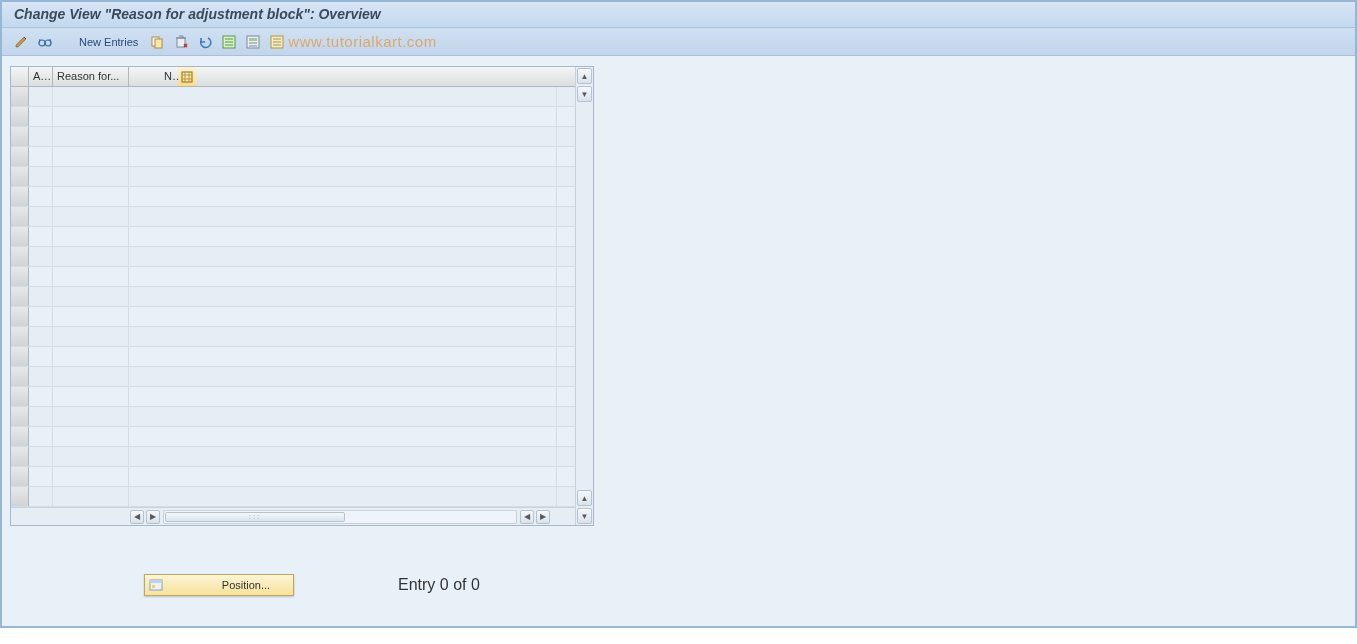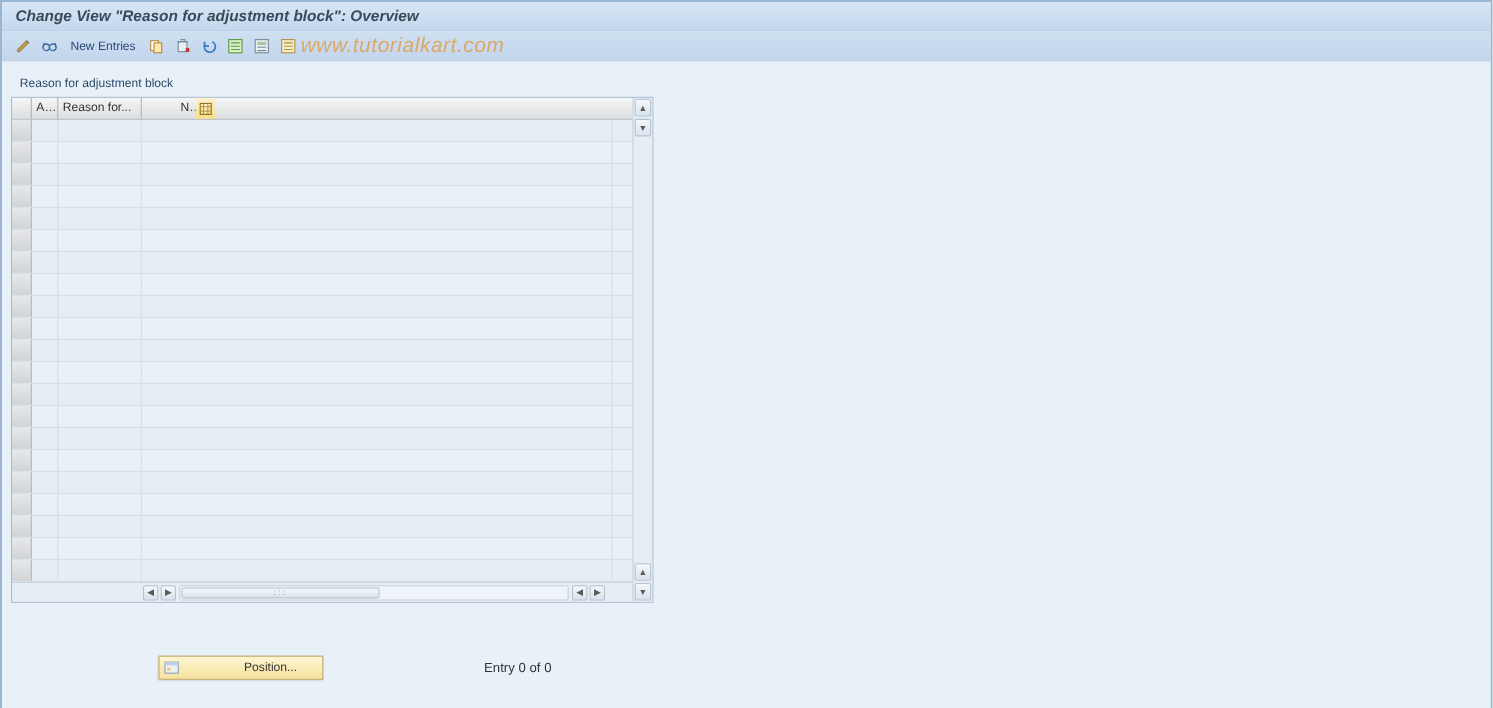--- a/index.html
+++ b/index.html
@@ -44,28 +44,28 @@
     align-items: center;
     justify-content: center;
     cursor: pointer;
     border-radius: 2px;
   }
   .tb-text {
     color: #2a4a7a;
     font-size: 11px;
     padding: 0 4px;
     cursor: pointer;
+    margin-left: 15px;
   }
   .watermark {
     color: #e0a050;
-    font-size: 19px;
+    font-size: 15px;
     letter-spacing: 0.5px;
     margin-left: -4px;
     opacity: 0.85;
-    font-style: italic;
   }
   .content-area {
     background: #e9f1f8;
     padding: 10px 8px 30px 8px;
   }
   .table-container {
     width: 584px;
     background: #e9f1f8;
   }
   .table-title {
@@ -162,34 +162,34 @@
     background:#eef4f9;position:relative;margin:0 2px;
   }
   .hs-thumb{
     position:absolute;left:1px;top:1px;height:10px;width:180px;
     background:linear-gradient(to bottom,#f5f8fb,#d9e3ec);
     border:1px solid #b6c2ce;border-radius:2px;
     display:flex;align-items:center;justify-content:center;
     color:#9aa3ab;font-size:8px;letter-spacing:2px;
   }
   .footer-row{
-    display:flex;align-items:center;gap:40px;
+    display:flex;align-items:center;gap:52px;
     padding: 48px 0 0 134px;
   }
   .position-btn{
     width:150px;height:22px;
     background:linear-gradient(to bottom,#fdf4d5,#f6e29c);
     border:1px solid #c0a858;
     display:flex;align-items:center;gap:40px;padding:0 4px;
     box-shadow:0 1px 2px rgba(0,0,0,0.2);
     cursor:pointer;
   }
   .position-btn .pi{width:14px;height:14px;}
   .position-btn .pt{flex:1;text-align:center;font-size:11px;color:#333;}
-  .entry-text{font-size:12px;color:#333;margin-left:106px;}
+  .entry-text{font-size:16px;color:#333;margin-left:52px;}
 </style>
 </head>
 <body>
 
 <div class="window-frame">
   <div class="titlebar">
     <span class="titlebar-text">Change View "Reason for adjustment block": Overview</span>
   </div>
 
   <div class="toolbar">
@@ -244,21 +244,20 @@
       <svg width="16" height="16" viewBox="0 0 16 16">
           <rect x="2" y="2" width="12" height="12" fill="#f4eac8" stroke="#b09840"></rect>
           <path d="M4 5 h8 M4 8 h8 M4 11 h8" stroke="#b09840"></path>
         </svg>
     </span>
     <span class="watermark">www.tutorialkart.com</span>
   </div>
 
   <div class="content-area">
     <div class="table-container">
-      <div class="table-title">Reason for adjustment block</div>
       <div class="grid-wrap">
         <div class="grid-main">
           <div class="grid-header-row">
             <div class="gh-cell gh-sel"></div>
             <div class="gh-cell gh-a">A...</div>
             <div class="gh-cell gh-r1">Reason for...</div>
             <div class="gh-cell gh-na">Na</div>
             <div class="gh-conf">
               <svg width="12" height="12" viewBox="0 0 12 12">
                   <rect x="1" y="1" width="10" height="10" fill="none" stroke="#8a6a20"></rect>

